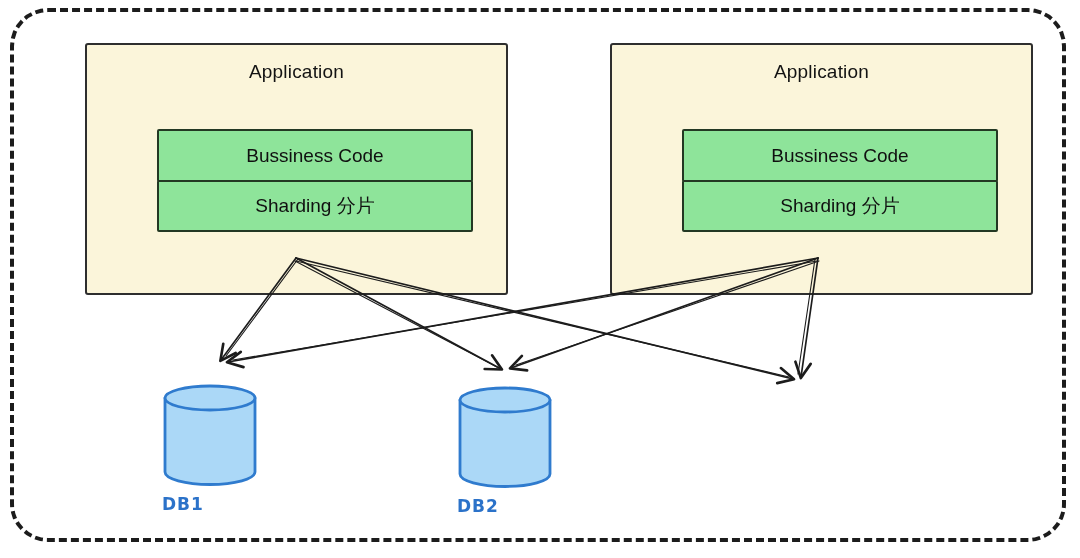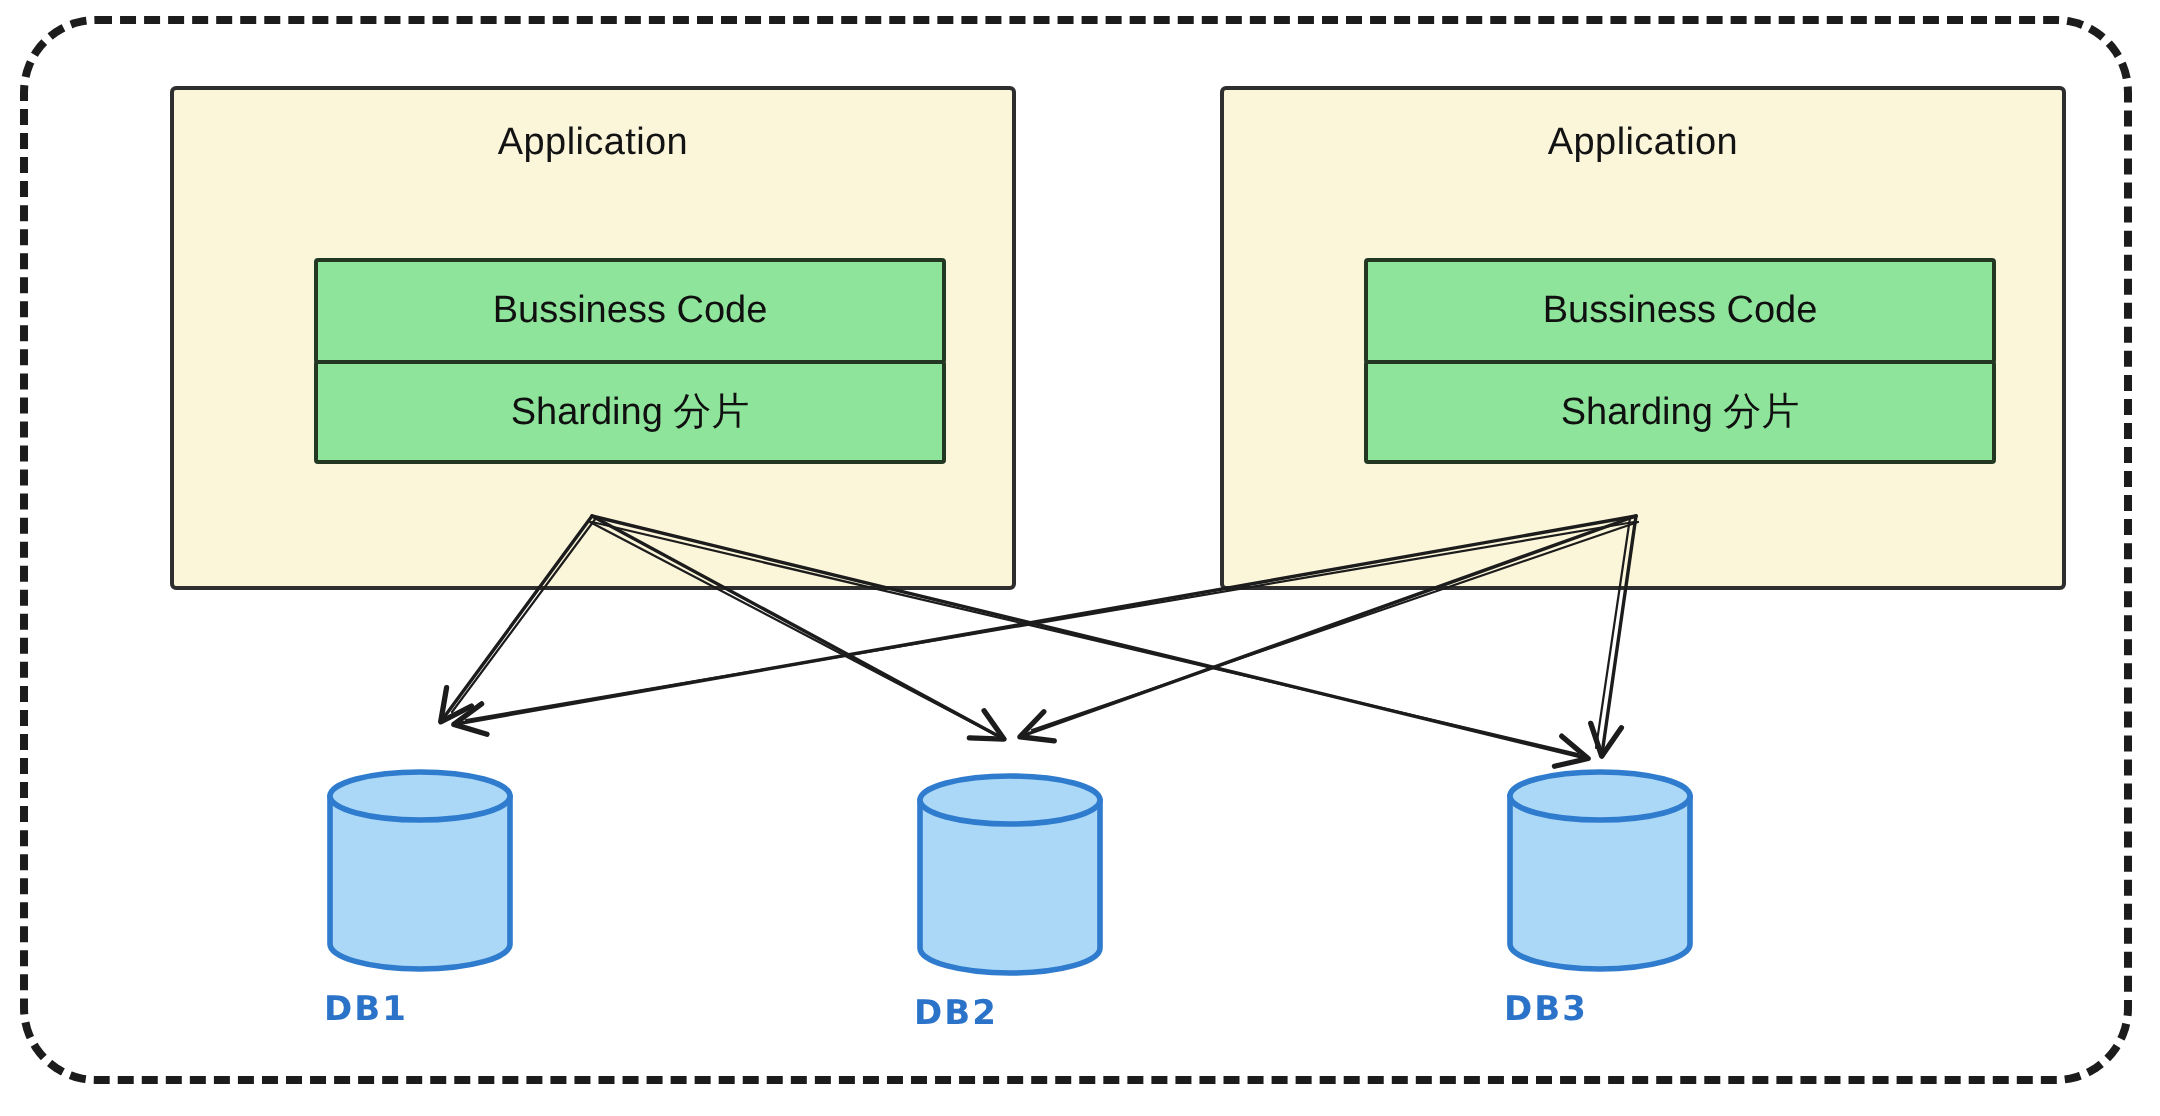--- a/index.html
+++ b/index.html
@@ -105,21 +105,14 @@
   </div>
 
   <div class="db db2">
     <svg width="96" height="104" viewBox="0 0 96 104">
       <path d="M3,15 L3,89 A45,12.5 0 0 0 93,89 L93,15 Z" fill="#abd8f7" stroke="#2f7bce" stroke-width="2.8" stroke-linejoin="round"></path>
       <ellipse cx="48" cy="15" rx="45" ry="12" fill="#abd8f7" stroke="#2f7bce" stroke-width="2.8"></ellipse>
     </svg>
     <div class="db-label">DB2</div>
   </div>
 
-  <div class="db db3">
-    <svg width="96" height="104" viewBox="0 0 96 104">
-      <path d="M3,15 L3,89 A45,12.5 0 0 0 93,89 L93,15 Z" fill="#abd8f7" stroke="#2f7bce" stroke-width="2.8" stroke-linejoin="round"></path>
-      <ellipse cx="48" cy="15" rx="45" ry="12" fill="#abd8f7" stroke="#2f7bce" stroke-width="2.8"></ellipse>
-    </svg>
-    <div class="db-label">DB3</div>
-  </div>
 
 </div>
 
 </body></html>

